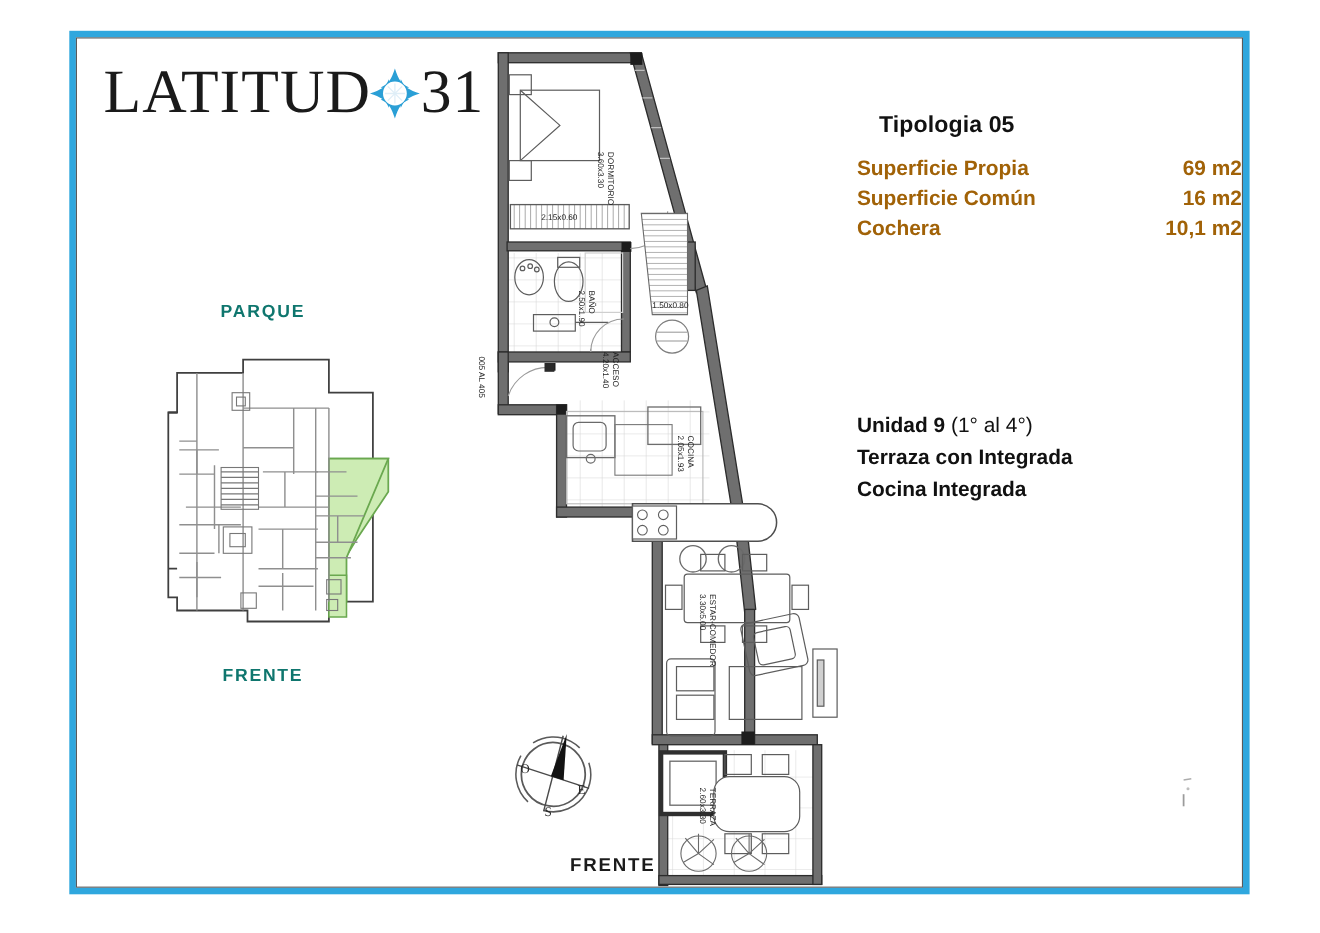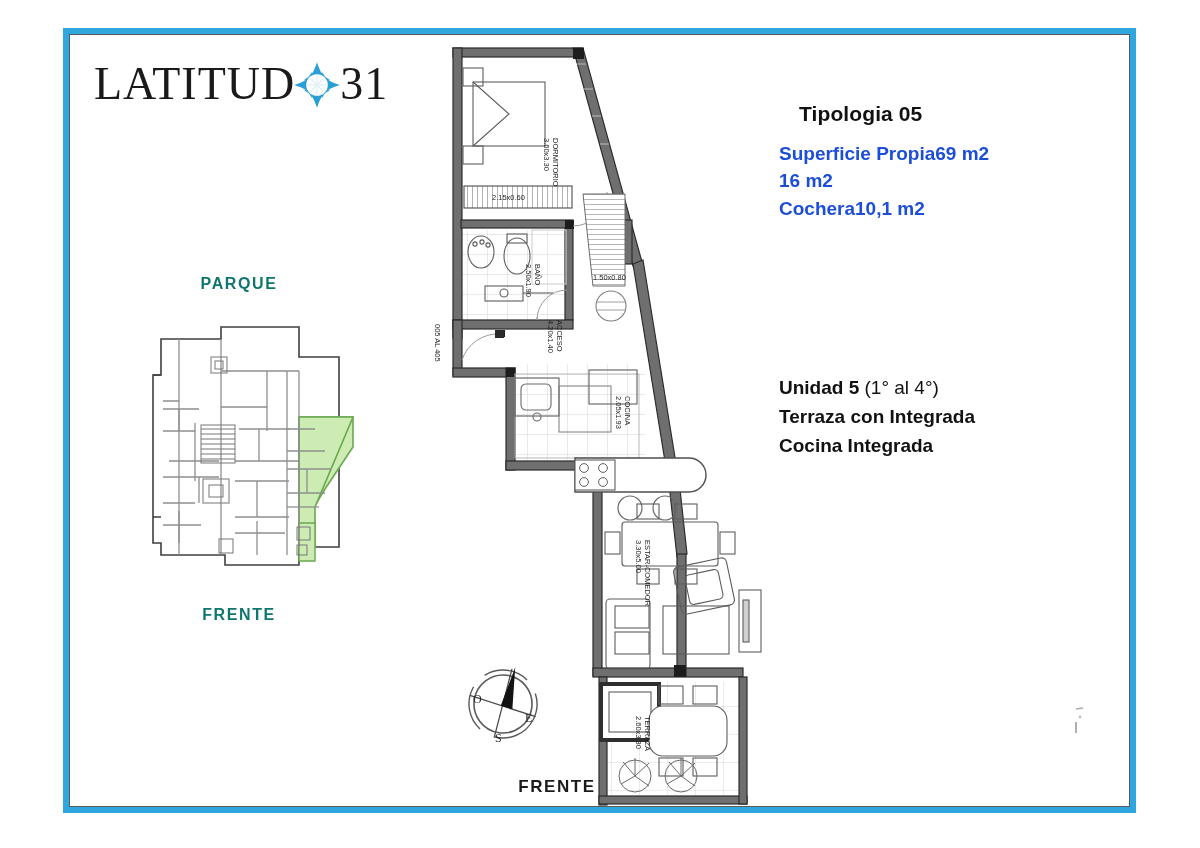--- a/index.html
+++ b/index.html
@@ -31,21 +31,21 @@
 
   
   #logo {
     position: absolute;
     left: 25px; top: 17px;
     width: 290px; height: 66px;
     display: flex; align-items: center;
   }
   .logo-word {
     font-family: "Liberation Serif", serif;
-    font-size: 46px;
+    font-size: 56px;
     letter-spacing: 1px;
     color: #1a1a1a;
     line-height: 1;
   }
   #logo-mark {
     width: 54px; height: 54px;
     margin: 0 -4px 0 -5px;
     position: relative; top: 1px;
   }
 
@@ -58,24 +58,24 @@
   #tipologia {
     font-size: 21px;
     font-weight: bold;
     color: #111;
     margin-bottom: 14px;
     letter-spacing: .1px;
     margin-left: 20px;
   }
   .spec-row {
     display: flex;
-    justify-content: flex-start;
+    justify-content: space-between;
     font-size: 19px;
     font-weight: bold;
-    color: #1d4ed8;
+    color: #a16207;
     line-height: 1.44;
   }
   .spec-row .spec-val { text-align: right; }
 
   #features {
     position: absolute;
     left: 710px; top: 340px;
     width: 360px;
     font-size: 19px;
     color: #111;
@@ -160,31 +160,32 @@
     </div>
 
     <div id="info-panel">
       <div id="tipologia">Tipologia 05</div>
 
       <div class="spec-row">
         <span class="spec-lab">Superficie Propia</span>
         <span class="spec-val">69 m2</span>
       </div>
       <div class="spec-row">
+        <span class="spec-lab">Superficie Común</span>
         <span class="spec-val">16 m2</span>
       </div>
       <div class="spec-row">
         <span class="spec-lab">Cochera</span>
         <span class="spec-val">10,1 m2</span>
       </div>
     </div>
 
     <div id="features">
       <div>
-        <span class="ln">Unidad 5</span><span class="light"> (1° al 4°)</span>
+        <span class="ln">Unidad 9</span><span class="light"> (1° al 4°)</span>
       </div>
       <div class="ln">Terraza con Integrada</div>
       <div class="ln">Cocina Integrada</div>
     </div>
 
     <div id="keyplan">
       <div class="kp-label" id="kp-parque">PARQUE</div>
 
       <svg id="kp-svg" width="240" height="290" viewBox="0 0 240 290">
         <g fill="none" stroke="#3f3f3f" stroke-width="1.6">

